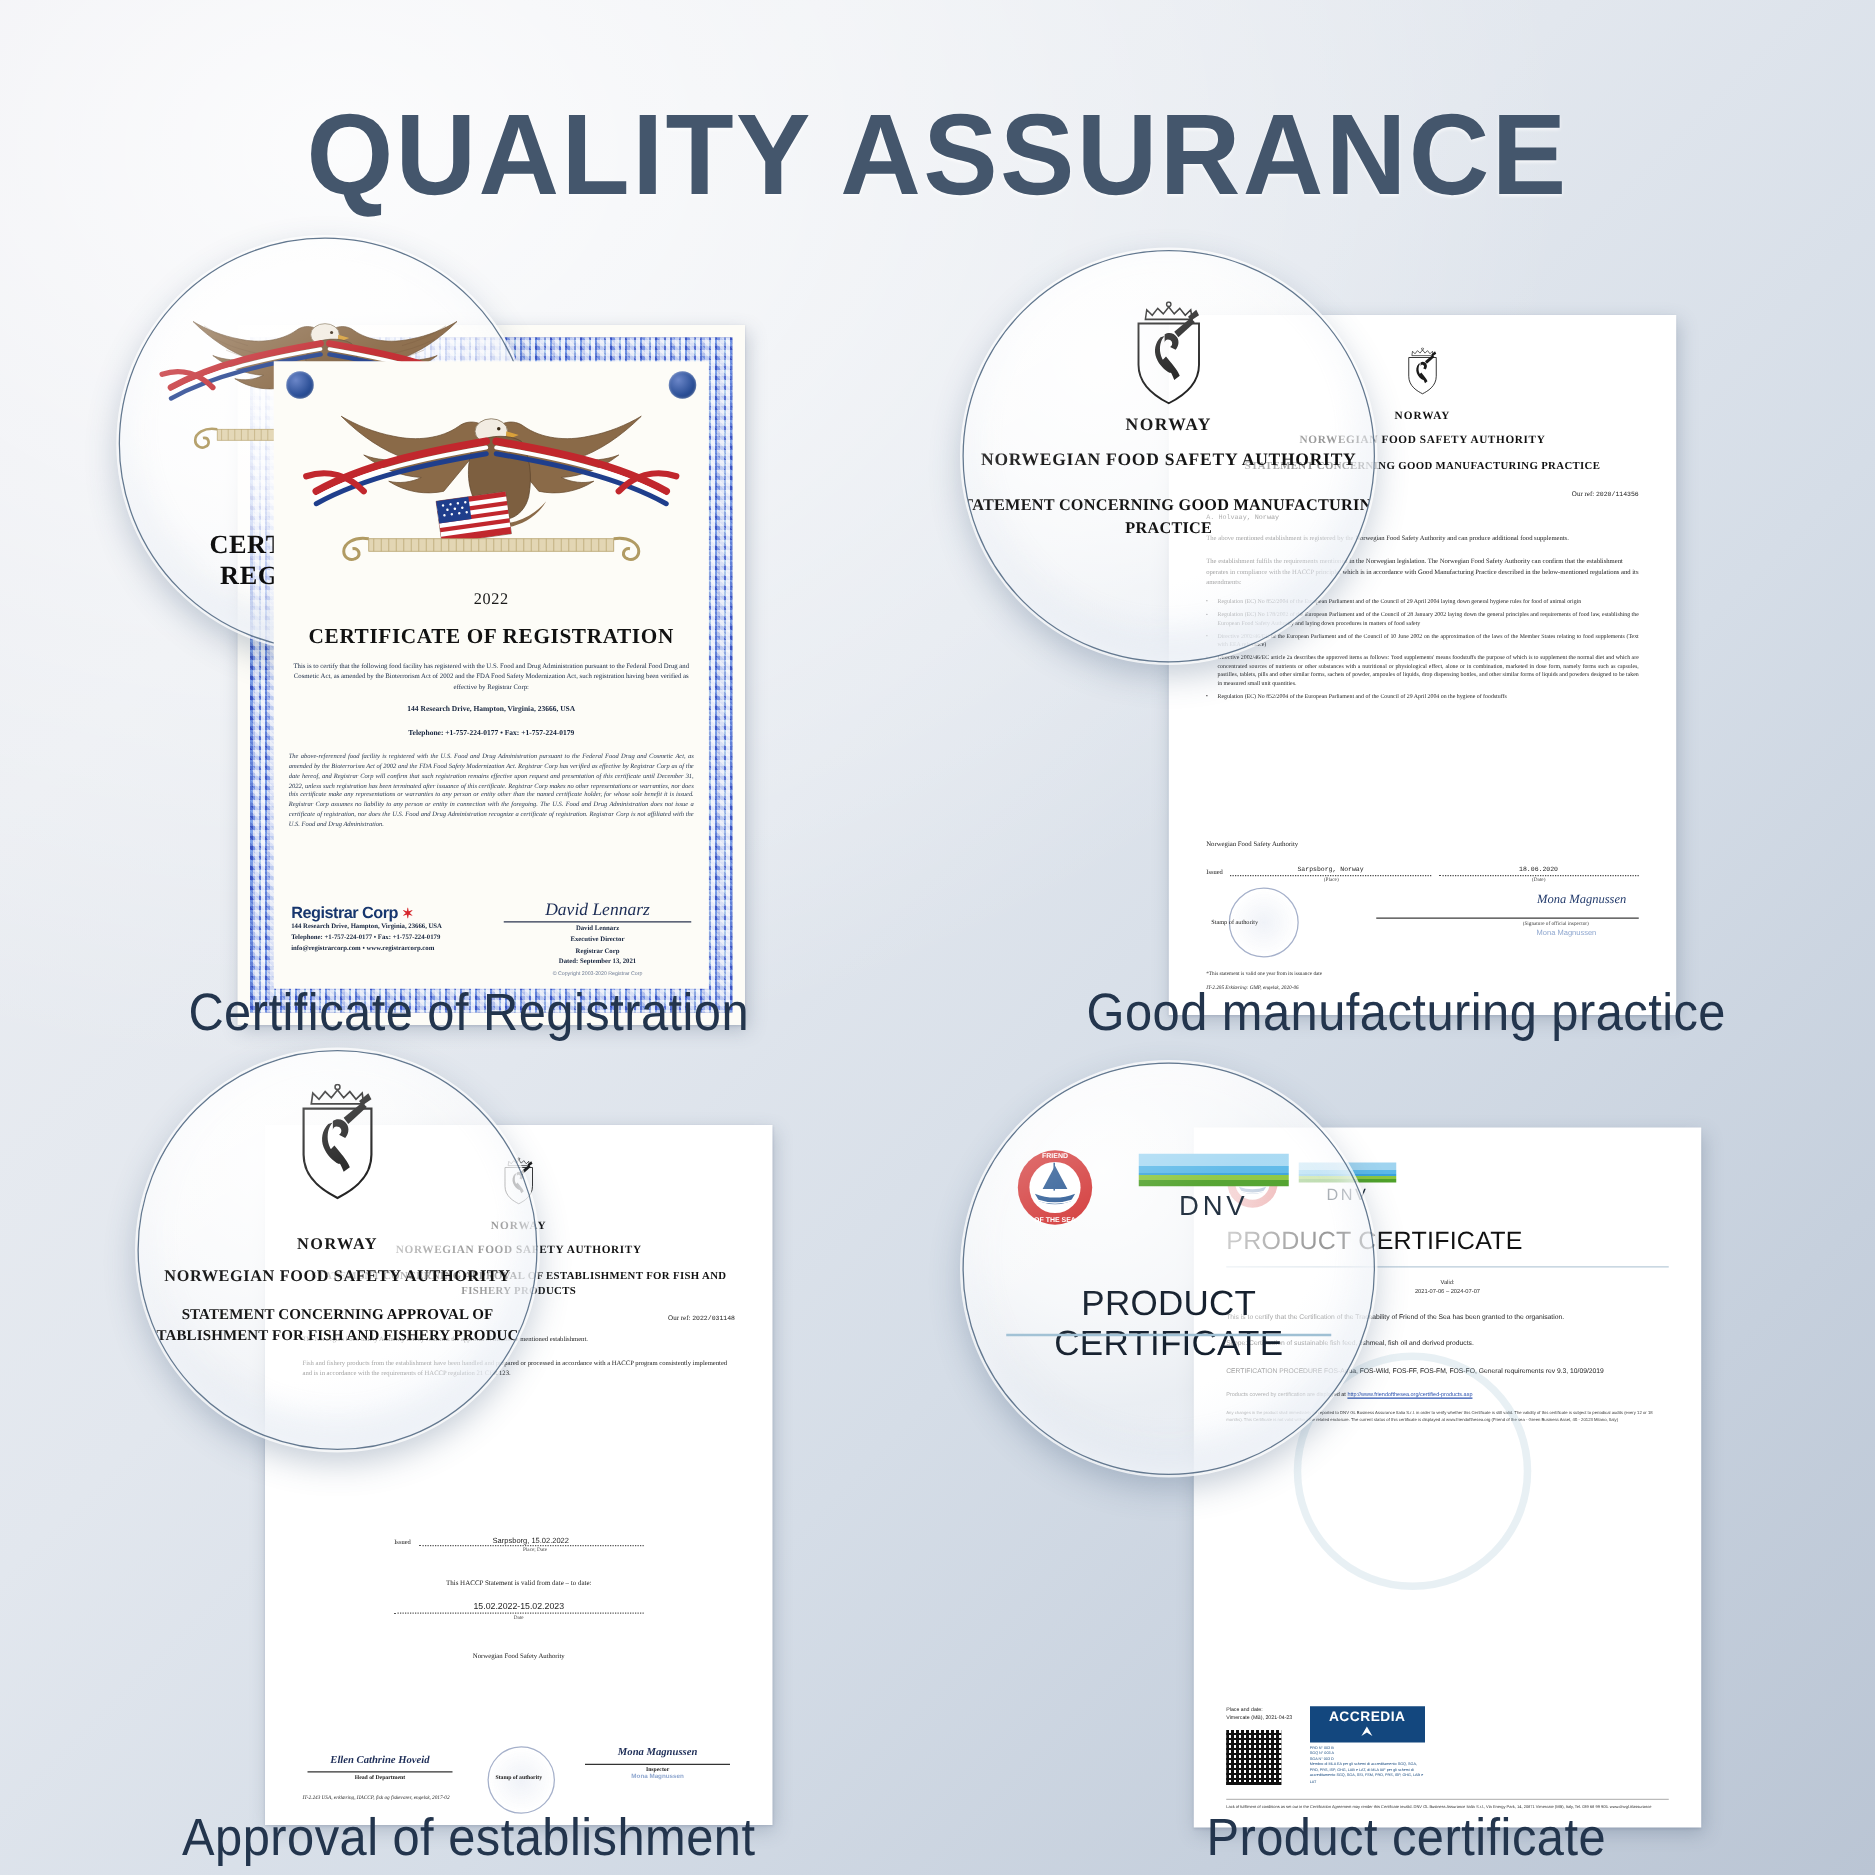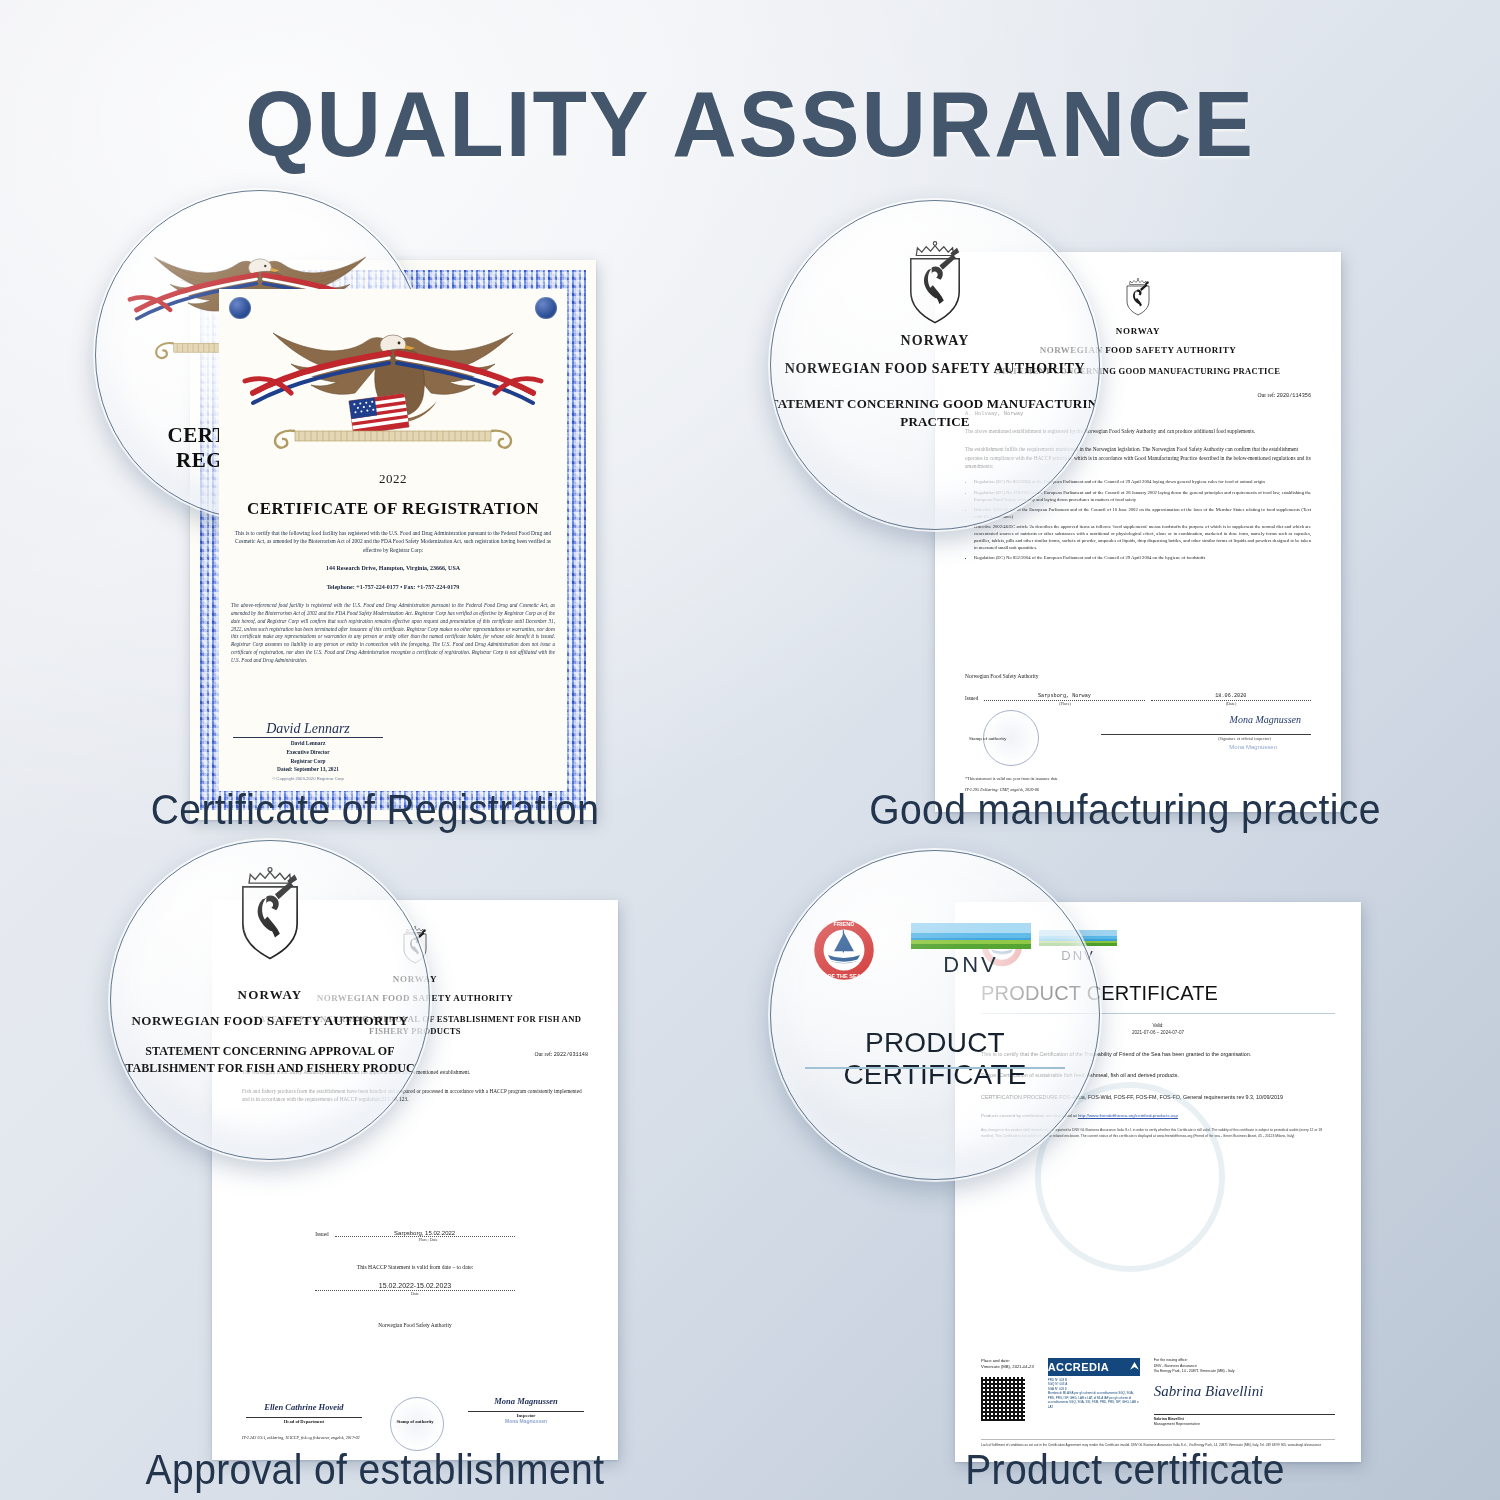--- a/index.html
+++ b/index.html
@@ -204,21 +204,21 @@
   .c4-foot { position: absolute; left: 26px; right: 26px; bottom: 34px; display: flex; gap: 14px; align-items: flex-start; }
   .c4-placedate { font-family: "Liberation Sans", sans-serif; font-size: 4.2px; color: #222; line-height: 1.6; }
   .qr { width: 44px; height: 44px; margin-top: 6px;
         background-image:
           repeating-linear-gradient(90deg, #111 0 2px, transparent 2px 4px),
           repeating-linear-gradient(0deg, #111 0 2px, transparent 2px 4px);
         background-color: #fff; }
   .accredia { width: 92px; }
   .accredia-bar { background: #13477e; color: #fff; font-family: "Liberation Sans", sans-serif;
                   font-weight: 700; font-size: 11px; letter-spacing: 0.4px; padding: 3px 0; display: flex;
-                  align-items: center; justify-content: space-between; }
+                  align-items: center; justify-content: space-between; flex-direction: column; }
   .accredia-rows { font-family: "Liberation Sans", sans-serif; font-size: 3px; color: #13477e; line-height: 1.5; margin-top: 2px; }
   .c4-issuer { flex: 1; font-family: "Liberation Sans", sans-serif; font-size: 3.6px; color: #222; line-height: 1.6; }
   .c4-sigline { border-bottom: 0.6px solid #333; margin-top: 14px; }
   .c4-bottomnote { position: absolute; left: 26px; right: 26px; bottom: 14px;
                    border-top: 0.5px solid #bbb; padding-top: 3px;
                    font-family: "Liberation Sans", sans-serif; font-size: 3.2px; color: #333; line-height: 1.6; }
 
   
   .lens {
     position: absolute; border-radius: 50%;
@@ -361,20 +361,29 @@
 
           <div class="c1-year" style="visibility:hidden">CERTIFICATE OF REGISTRATION</div>
           <div class="c1-year">2022</div>
           <div class="c1-h1">CERTIFICATE OF REGISTRATION</div>
           <div class="c1-body">This is to certify that the following food facility has registered with the U.S. Food and Drug Administration pursuant to the Federal Food Drug and Cosmetic Act, as amended by the Bioterrorism Act of 2002 and the FDA Food Safety Modernization Act, such registration having been verified as effective by Registrar Corp:</div>
           <div class="c1-addr">144 Research Drive, Hampton, Virginia, 23666, USA</div>
           <div class="c1-addr">Telephone: +1-757-224-0177 • Fax: +1-757-224-0179</div>
           <div class="c1-ital">The above-referenced food facility is registered with the U.S. Food and Drug Administration pursuant to the Federal Food Drug and Cosmetic Act, as amended by the Bioterrorism Act of 2002 and the FDA Food Safety Modernization Act. Registrar Corp has verified as effective by Registrar Corp as of the date hereof, and Registrar Corp will confirm that such registration remains effective upon request and presentation of this certificate until December 31, 2022, unless such registration has been terminated after issuance of this certificate. Registrar Corp makes no other representations or warranties, nor does this certificate make any representations or warranties to any person or entity other than the named certificate holder, for whose sole benefit it is issued. Registrar Corp assumes no liability to any person or entity in connection with the foregoing. The U.S. Food and Drug Administration does not issue a certificate of registration, nor does the U.S. Food and Drug Administration recognize a certificate of registration. Registrar Corp is not affiliated with the U.S. Food and Drug Administration.</div>
 
           <div class="c1-foot">
+            <div class="c1-brand">
+              <div class="c1-brandname">
+                <span>Registrar Corp</span>
+                <span class="c1-star">✶</span>
+              </div>
+              <div class="c1-contact">144 Research Drive, Hampton, Virginia, 23666, USA</div>
+              <div class="c1-contact">Telephone: +1-757-224-0177 • Fax: +1-757-224-0179</div>
+              <div class="c1-contact">info@registrarcorp.com • www.registrarcorp.com</div>
+            </div>
             <div class="c1-sig">
               <div class="sigscript" style="font-size:14px;line-height:1;margin-bottom:1px">David Lennarz</div>
               <div style="border-bottom:0.5px solid #2b3550;margin-bottom:1px"></div>
               <div class="c1-sigline">David Lennarz</div>
               <div class="c1-sigline">Executive Director</div>
               <div class="c1-sigline">Registrar Corp</div>
               <div class="c1-sigline">
                 <span>Dated:</span>
                 <span>September 13, 2021</span>
               </div>
@@ -675,29 +684,20 @@
             <div class="accredia-bar">
               <span>ACCREDIA</span>
               <svg viewBox="0 0 20 20" width="11" height="11">
                   <path d="M2 16 L10 2 L18 16 L10 11 Z" fill="#ffffff"></path>
                 </svg>
             </div>
             <div class="accredia-rows">
               PRD N° 003 B<br>SGQ N° 003 A<br>SGA N° 003 D<br>Membro di MLA EA per gli schemi di accreditamento SGQ, SGA, PRD, PRS, ISP, GHG, LAB e LAT, di MLA IAF per gli schemi di accreditamento SGQ, SGA, SSI, FSM, PRD, PRS, ISP, GHG, LAB e LAT
             </div>
           </div>
-          <div class="c4-issuer">
-            <div>For the issuing office:</div>
-            <div>DNV - Business Assurance</div>
-            <div>Via Energy Park, 14 - 20871 Vimercate (MB) - Italy</div>
-            <div class="sigscript" style="font-size:15px;line-height:1.1;margin-top:8px">Sabrina Biavellini</div>
-            <div class="c4-sigline"></div>
-            <div style="font-weight:700;margin-top:2px">Sabrina Biavellini</div>
-            <div>Management Representative</div>
-          </div>
         </div>
 
         <div class="c4-bottomnote">Lack of fulfilment of conditions as set out in the Certification Agreement may render this Certificate invalid. DNV GL Business Assurance Italia S.r.l., Via Energy Park, 14, 20871 Vimercate (MB), Italy, Tel. 039 68 99 905. www.dnvgl.it/assurance</div>
       </div>
     </div>
 
     <div class="lens l3">
       <div class="lens-content">
         <div class="mag-logos">
           <div class="mag-fos">

